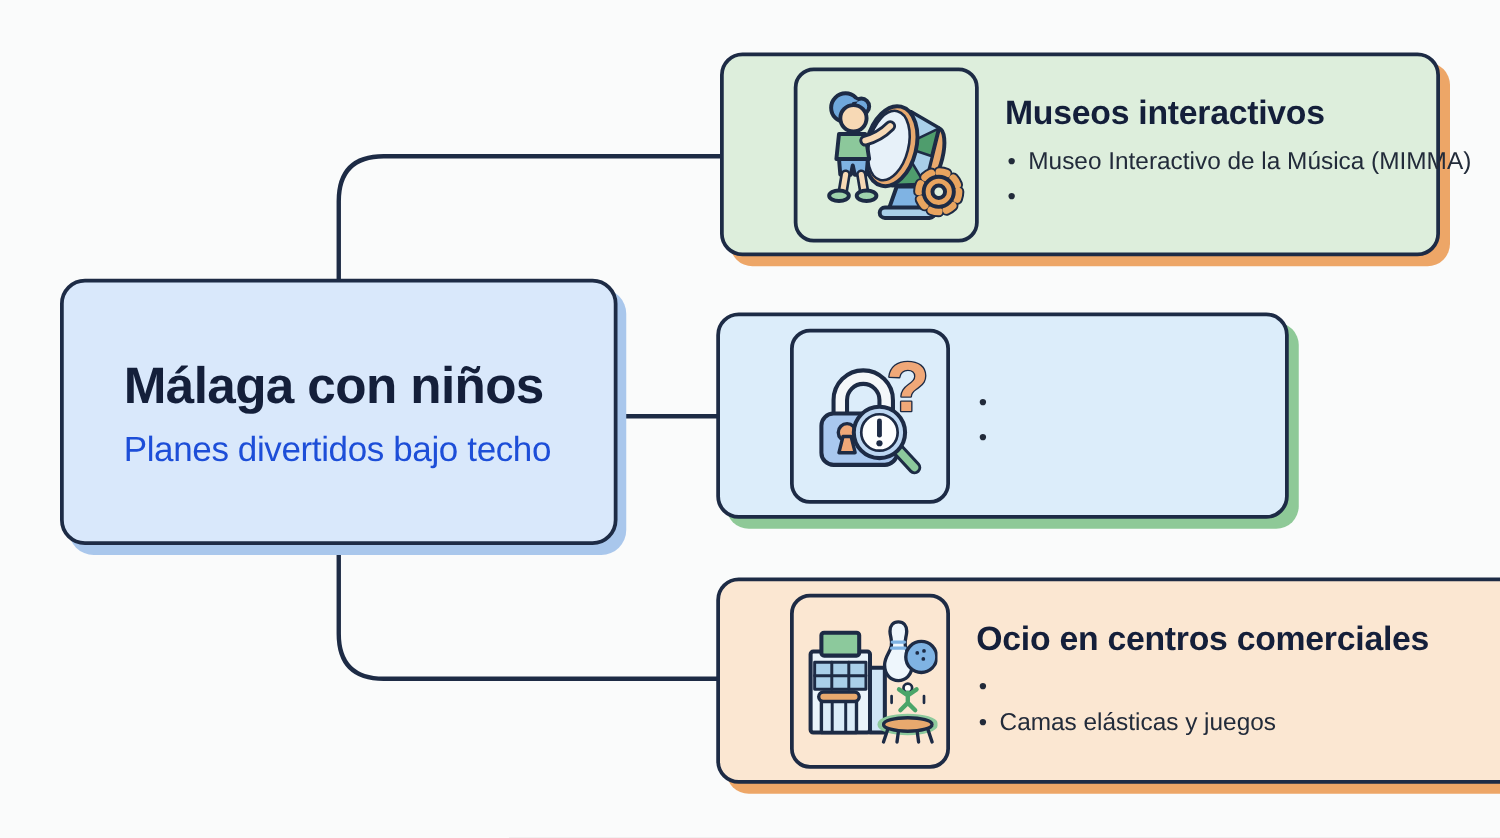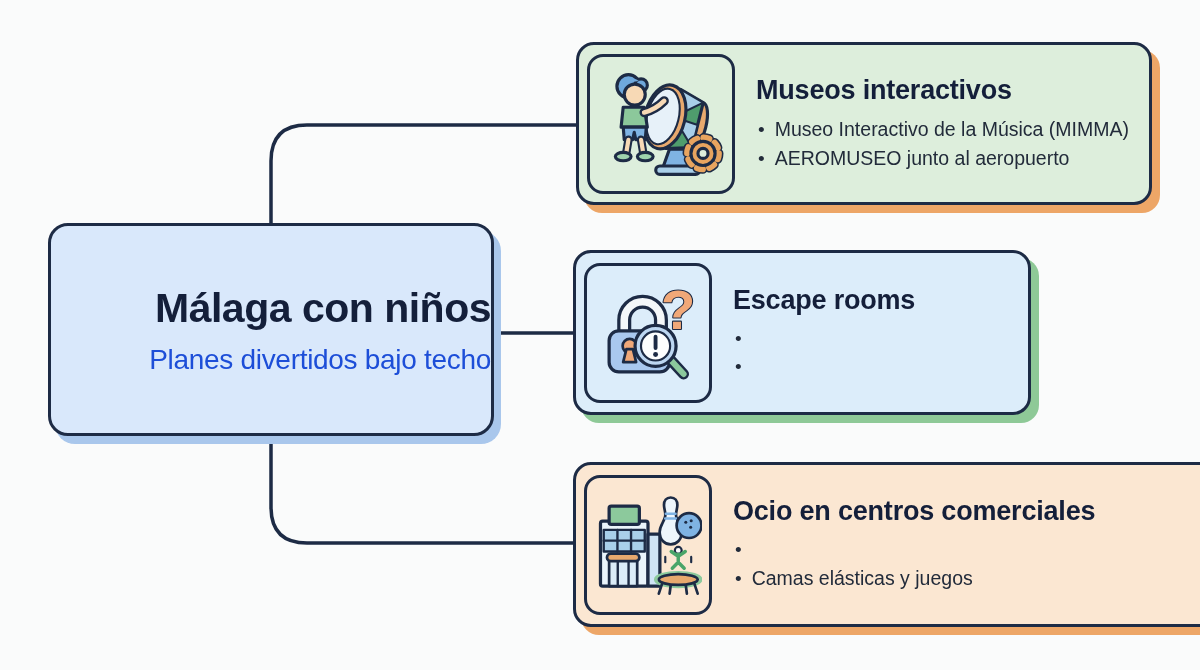--- a/index.html
+++ b/index.html
@@ -16,25 +16,26 @@
   .stage{
     position:relative;width:1200px;height:670px;overflow:hidden;
     background:var(--bg);
   }
   .connector-layer{position:absolute;left:0;top:0;width:1200px;height:670px;z-index:1;}
   .connector-layer path{stroke:var(--connector);stroke-width:3.5;fill:none;}
 
   .node{
     position:absolute;z-index:2;border:3px solid var(--node_border);
     color:var(--title_color);
+    padding-left:48px;
   }
   .main-node{
     left:48px;top:223px;width:446px;height:213px;border-radius:20px;
     background:var(--main_fill);box-shadow:7px 8px 0 0 var(--main_shadow);
-    display:flex;flex-direction:column;align-items:flex-end;justify-content:center;
+    display:flex;flex-direction:column;align-items:flex-start;justify-content:center;
     text-align:center;
   }
   .main-title{font-size:41px;font-weight:bold;line-height:1.23;letter-spacing:-.5px;color:var(--title_color);}
   .main-subtitle{font-size:28px;margin-top:10px;color:#1d4ed8;letter-spacing:-.3px;}
 
   .branch{
     border-radius:18px;display:flex;align-items:center;
   }
   .branch-1{left:576px;top:42px;width:576px;height:163px;background:var(--branch1_fill);box-shadow:8px 8px 0 0 var(--branch1_shadow);}
   .branch-2{left:573px;top:250px;width:458px;height:165px;background:var(--branch2_fill);box-shadow:8px 8px 0 0 var(--branch2_shadow);}
@@ -109,21 +110,20 @@
     </div>
     <div class="branch-text">
       <div class="branch-title">Museos interactivos</div>
       <ul class="bullets">
         <li>
             <span class="dot">•</span>
             <span>Museo Interactivo de la Música (MIMMA)</span>
           </li>
         <li>
             <span class="dot">•</span>
-            <span>AEROMUSEO junto al aeropuerto</span>
           </li>
       </ul>
     </div>
   </div>
 
   <div class="node branch branch-2">
     <div class="icon-tile">
       <svg width="108" height="108" viewBox="0 0 100 100" fill="none" stroke-linecap="round" stroke-linejoin="round">
         <path d="M 28 52 V 38 a 17 17 0 0 1 34 0 V 52" stroke="#1d2b45" stroke-width="13"></path>
         <path d="M 28 52 V 38 a 17 17 0 0 1 34 0 V 52" stroke="#f4f7f9" stroke-width="7"></path>
@@ -133,21 +133,20 @@
         <text x="78" y="46" text-anchor="middle" font-size="52" font-weight="bold" fill="#f0a878" stroke="#1d2b45" stroke-width="2" paint-order="stroke" font-family="Liberation Sans, sans-serif">?</text>
         <path d="M 71 75 L 83 88" stroke="#1d2b45" stroke-width="10"></path>
         <path d="M 71 75 L 83 88" stroke="#8cc99c" stroke-width="5.5"></path>
         <circle class="outline" cx="57" cy="62" r="19" fill="#bdd7f2" stroke-width="3"></circle>
         <circle class="outline" cx="57" cy="62" r="13.5" fill="#fdfefe" stroke-width="2"></circle>
         <path d="M 57 53.5 V 64" stroke="#1d2b45" stroke-width="3.6"></path>
         <circle cx="57" cy="70" r="2.3" fill="#1d2b45"></circle>
       </svg>
     </div>
     <div class="branch-text">
-      <div class="branch-title">Escape rooms</div>
       <ul class="bullets">
         <li>
             <span class="dot">•</span>
           </li>
         <li>
             <span class="dot">•</span>
           </li>
       </ul>
     </div>
   </div>

